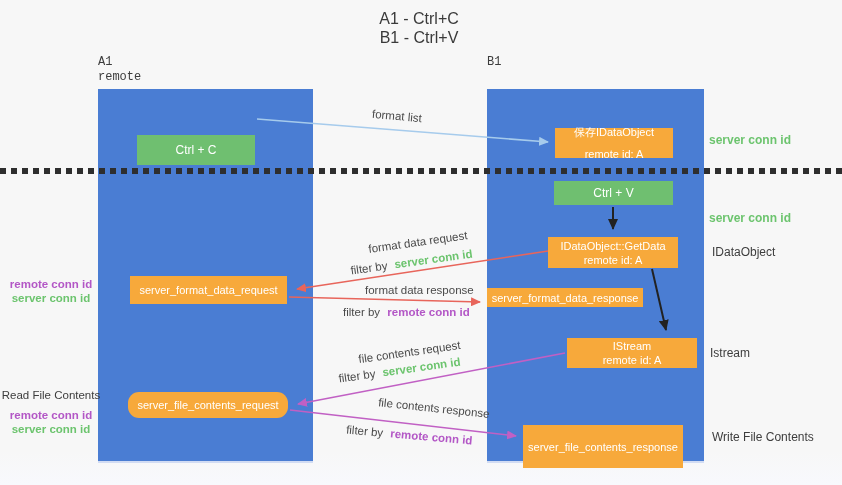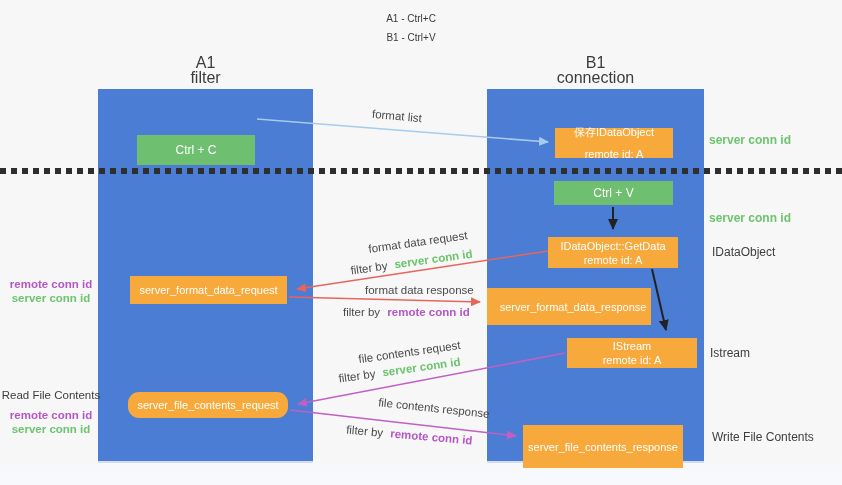--- a/index.html
+++ b/index.html
@@ -3,46 +3,46 @@
 <meta charset="utf-8">
 <style>
   html,body { margin:0; padding:0; }
   .canvas {
     position:relative; width:842px; height:485px;
     background:linear-gradient(180deg,#f7f7f7 0%,#f7f7f7 93%,#f8f9fd 100%);
     font-family:"Liberation Sans", sans-serif;
     overflow:hidden; color:#3d3d3d;
   }
   .title {
-    position:absolute; top:9px; left:0; width:822px; text-align:center;
-    font-size:10px; line-height:19px; color:#3a3a3a; z-index:5;
+    position:absolute; top:9px; left:8px; width:822px; text-align:center;
+    font-size:16px; line-height:19px; color:#3a3a3a; z-index:5;
   }
   .lane { position:absolute; top:89px; height:372px; background:#4a7dd3;
           box-shadow:0 2px 0 rgba(205,216,242,.9); z-index:1; }
   .lane-a { left:98px;  width:215px; }
   .lane-b { left:487px; width:217px; }
-  .lane-header { position:absolute; top:55px; text-align:center; font-size:16px;
-                 line-height:15px; color:#3c3c3c; z-index:5; }
+  .lane-header { position:absolute; top:55px; font-size:12px;
+                 line-height:15px; color:#3c3c3c; z-index:5;font-family:Liberation Mono, monospace; }
   .lane-header-a { left:98px;  width:215px; }
   .lane-header-b { left:487px; width:217px; }
   .dotted-line { position:absolute; left:0; top:168px; width:842px; height:6px;
     background:repeating-linear-gradient(90deg,#2e2e2e 0 6px,transparent 6px 11px);
     z-index:3; }
   .node { position:absolute; display:flex; flex-direction:column; justify-content:center;
           align-items:center; color:#fff; text-align:center; z-index:4;
           font-size:12px; line-height:14px; white-space:nowrap; }
   .node.small { font-size:11px; }
   .green  { background:#6fbf70; }
   .orange { background:#f7a93b; }
   #ctrl-c      { left:137px; top:103px; width:118px; height:30px;margin-top:32px; }
   #save-obj    { left:555px; top:128px; width:118px; height:30px; font-size:11px;gap:8px; }
   #ctrl-v      { left:554px; top:181px; width:119px; height:24px;text-align:center; }
   #getdata     { left:548px; top:237px; width:130px; height:31px; }
   #format-req  { left:130px; top:276px; width:157px; height:28px; }
-  #format-resp { left:487px; top:288px; width:156px; height:37px;padding-left:8px; }
+  #format-resp { left:487px; top:288px; width:156px; height:19px; }
   #istream-box { left:567px; top:338px; width:130px; height:30px; }
   #file-req    { left:128px; top:392px; width:160px; height:26px;border-radius:11px; }
   #file-resp   { left:523px; top:425px; width:160px; height:43px; }
   .mid-label { position:absolute; font-size:11.5px; color:#4a4a4a;
                white-space:nowrap; z-index:5; }
   .mid-label span + span { margin-left:4px; }
   .accent-green  { color:#6cc46e; font-weight:bold; }
   .accent-purple { color:#b357c6; font-weight:bold; }
   .side-label { position:absolute; font-size:12px; white-space:nowrap; z-index:5; }
   .side-label.dark { color:#3d3d3d; }
@@ -55,25 +55,24 @@
 
 <div class="canvas">
 
   <div class="title">
     <div>A1 - Ctrl+C</div>
     <div>B1 - Ctrl+V</div>
   </div>
 
   <div class="lane-header lane-header-a">
     <div>A1</div>
-    <div>filter</div>
+    <div>remote</div>
   </div>
   <div class="lane-header lane-header-b">
     <div>B1</div>
-    <div>connection</div>
   </div>
 
   <div class="lane lane-a"></div>
   <div class="lane lane-b"></div>
 
   <div class="dotted-line"></div>
 
   <svg class="arrows" width="842" height="485">
     <defs>
       <marker id="m-blue" markerUnits="userSpaceOnUse" markerWidth="10" markerHeight="9" refX="9" refY="4.5" orient="auto">

